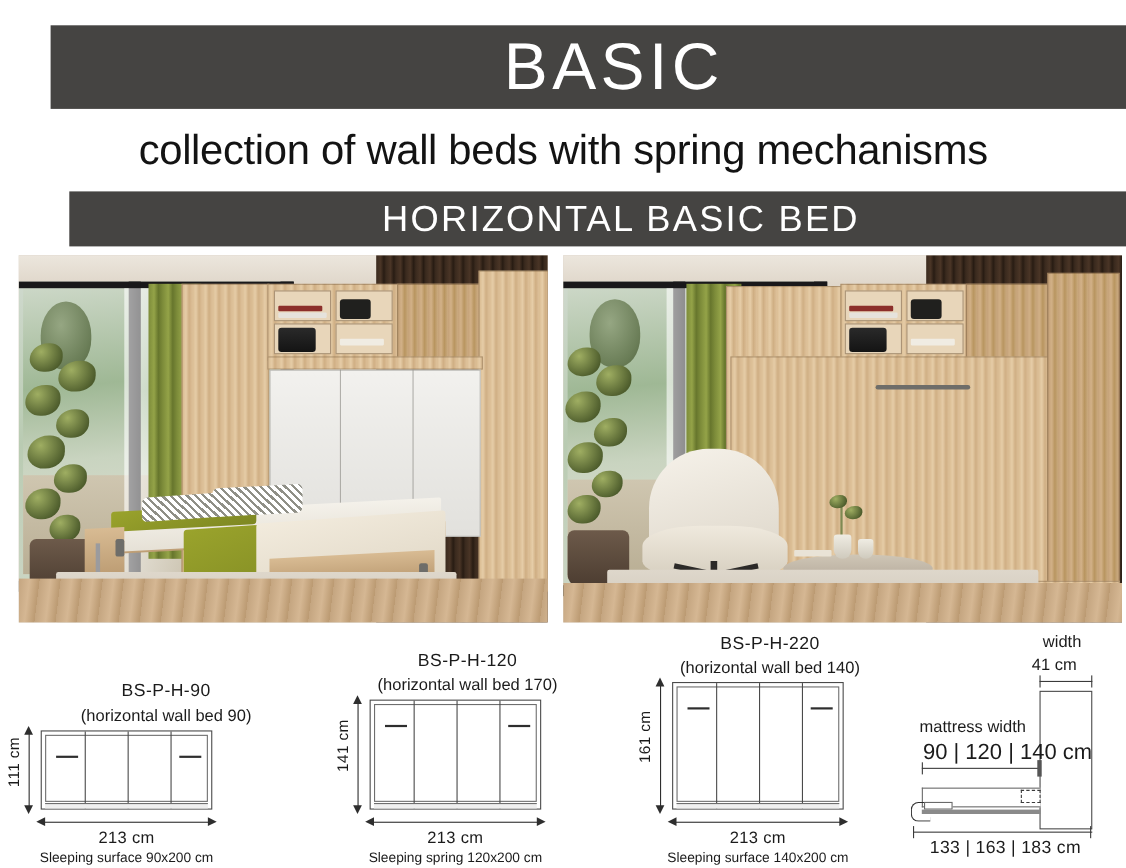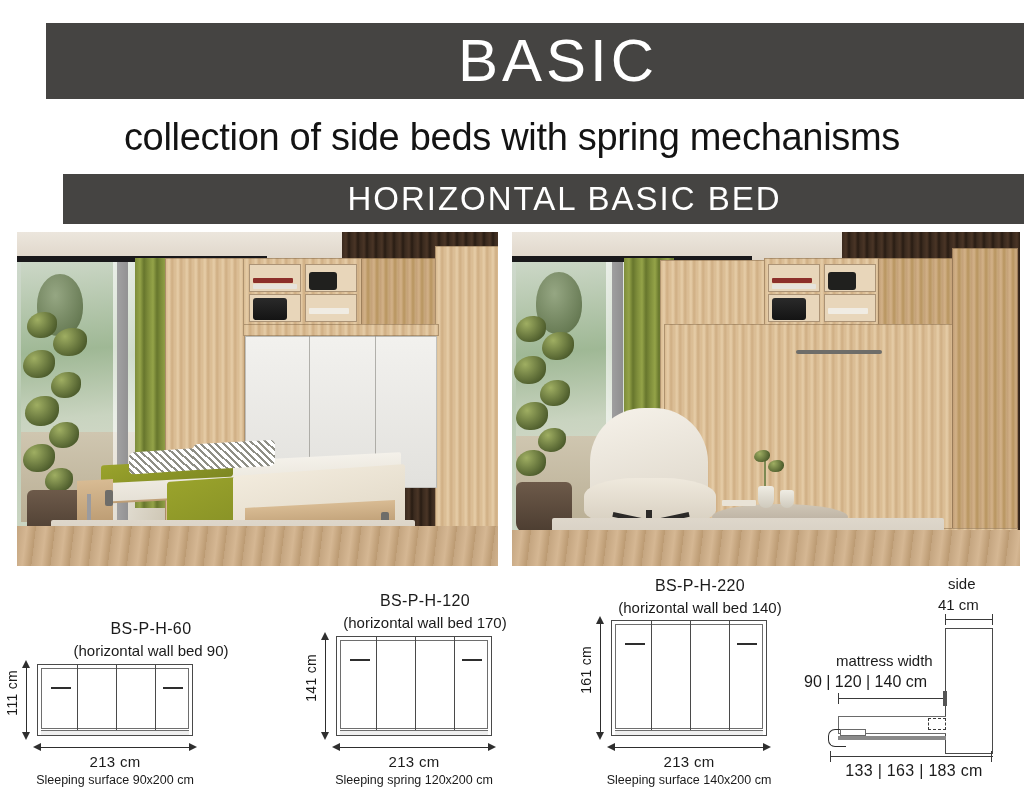--- a/index.html
+++ b/index.html
@@ -118,21 +118,21 @@
   .side-ttl{position:absolute;font-size:15px;white-space:nowrap;}
 </style>
 </head>
 <body>
 
 <div class="banner" id="banner-title">
   <span class="txt">BASIC</span>
 </div>
 
 <div id="subtitle">
-  <span class="txt">collection of side beds with spring mechanisms</span>
+  <span class="txt">collection of wall beds with spring mechanisms</span>
 </div>
 
 <div class="banner" id="banner-section">
   <span class="txt">HORIZONTAL BASIC BED</span>
 </div>
 
 <div class="photo" id="photo-left">
   <div class="ph-inner">
     <div class="ceiling"></div>
     <div class="slatwall" style="left:325px;width:156px;"></div>
@@ -261,21 +261,21 @@
     <div class="books" style="left:210px;top:268px;width:34px;height:6px;background:#e9e3d6;"></div>
 
     <div class="rug" style="left:40px;top:286px;width:392px;height:48px;"></div>
     <div class="floor" style="height:36px;"></div>
   </div>
 </div>
 
 <div id="drawings">
 
   <div class="diagram">
-    <div class="d-code" style="left:26px;top:54px;width:250px;">BS-P-H-60</div>
+    <div class="d-code" style="left:26px;top:54px;width:250px;">BS-P-H-90</div>
     <div class="d-sub" style="left:26px;top:76px;width:250px;">(horizontal wall bed 90)</div>
 
     <div class="cabinet" style="left:37px;top:98px;width:156px;height:72px;">
       <div class="cab-inner"></div>
       <div class="cab-div" style="left:39px;"></div>
       <div class="cab-div" style="left:78px;"></div>
       <div class="cab-div" style="left:117px;"></div>
       <div class="cab-handle" style="left:13px;top:22px;width:20px;"></div>
       <div class="cab-handle" style="left:125px;top:22px;width:20px;"></div>
       <div class="cab-plinth"></div>
@@ -339,31 +339,31 @@
     <div class="vlabel" style="left:578px;top:80px;">161 cm</div>
 
     <div class="dim-h" style="left:611px;top:181px;width:156px;"></div>
     <div class="ar-lf" style="left:607px;top:177px;"></div>
     <div class="ar-rt" style="left:763px;top:177px;"></div>
     <div class="hlabel" style="left:611px;top:187px;width:156px;">213 cm</div>
     <div class="d-foot" style="left:589px;top:207px;width:200px;">Sleeping surface 140x200 cm</div>
   </div>
 
   <div class="diagram">
-    <div class="side-ttl" style="left:948px;top:9px;">side</div>
+    <div class="side-ttl" style="left:948px;top:9px;">width</div>
     <div class="side-ttl" style="left:938px;top:30px;">41 cm</div>
 
     <div class="sideline" style="left:945px;top:53px;width:48px;"></div>
     <div class="tick" style="left:945px;top:48px;height:11px;"></div>
     <div class="tick" style="left:992px;top:48px;height:11px;"></div>
 
     <div class="sidebox" style="left:945px;top:62px;width:48px;height:126px;"></div>
 
     <div class="side-ttl" style="left:836px;top:86px;font-size:15px;">mattress width</div>
-    <div class="side-ttl" style="left:804px;top:107px;font-size:16px;">90 | 120 | 140 cm</div>
+    <div class="side-ttl" style="left:839px;top:107px;font-size:20px;">90 | 120 | 140 cm</div>
 
     <div class="sideline" style="left:838px;top:132px;width:108px;"></div>
     <div class="tick" style="left:838px;top:127px;height:11px;"></div>
     <div class="tick" style="left:943px;top:125px;height:15px;background:#555;width:4px;"></div>
 
     <div class="bedline" style="left:838px;top:150px;width:108px;height:18px;border-right:none;"></div>
     <div class="dashbox" style="left:928px;top:152px;width:18px;height:12px;"></div>
     <div class="bedbar" style="left:838px;top:170px;width:108px;height:4px;"></div>
     <div class="hookline" style="left:828px;top:163px;width:18px;height:18px;"></div>
     <div class="bedline" style="left:840px;top:163px;width:26px;height:7px;"></div>

